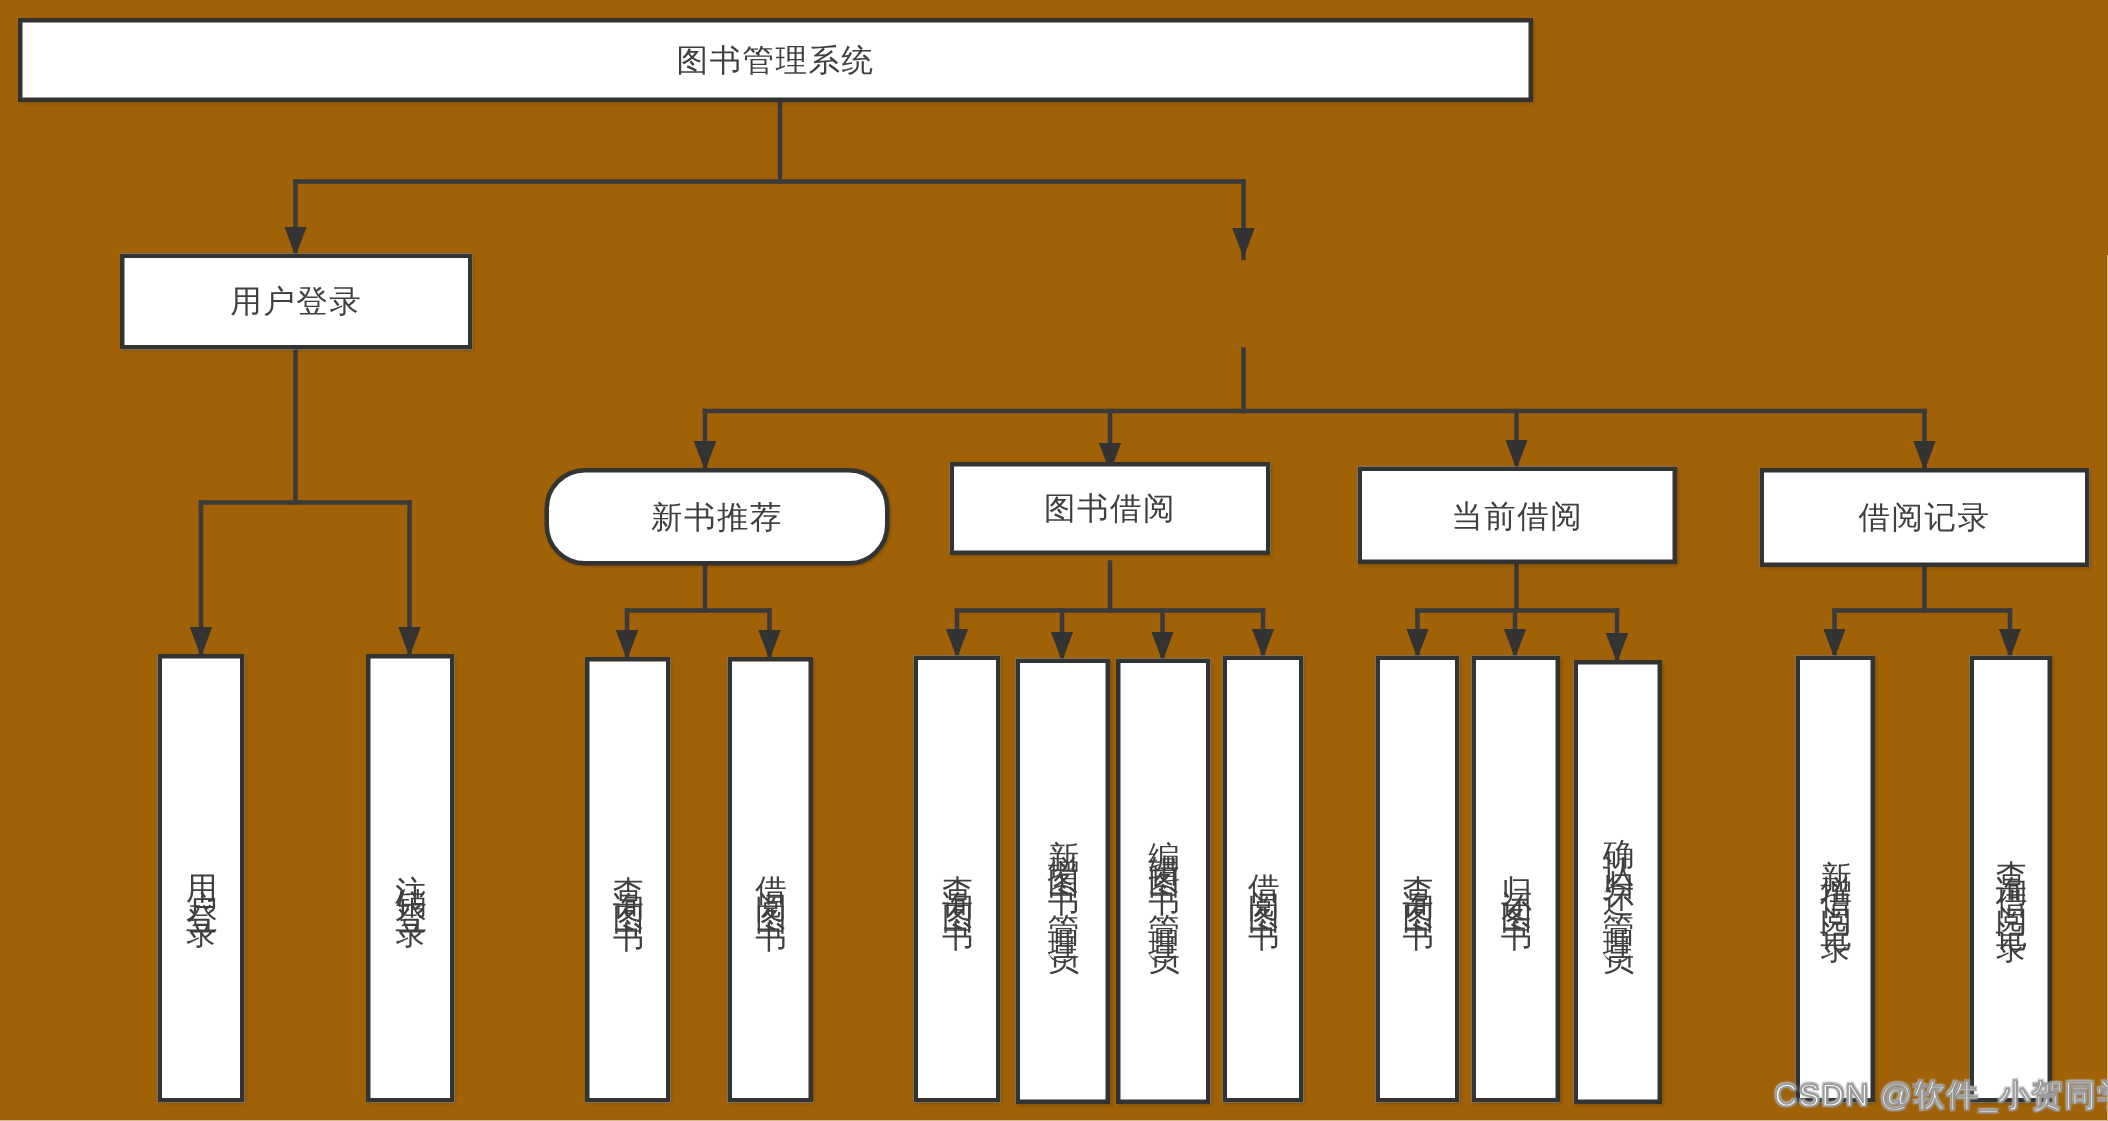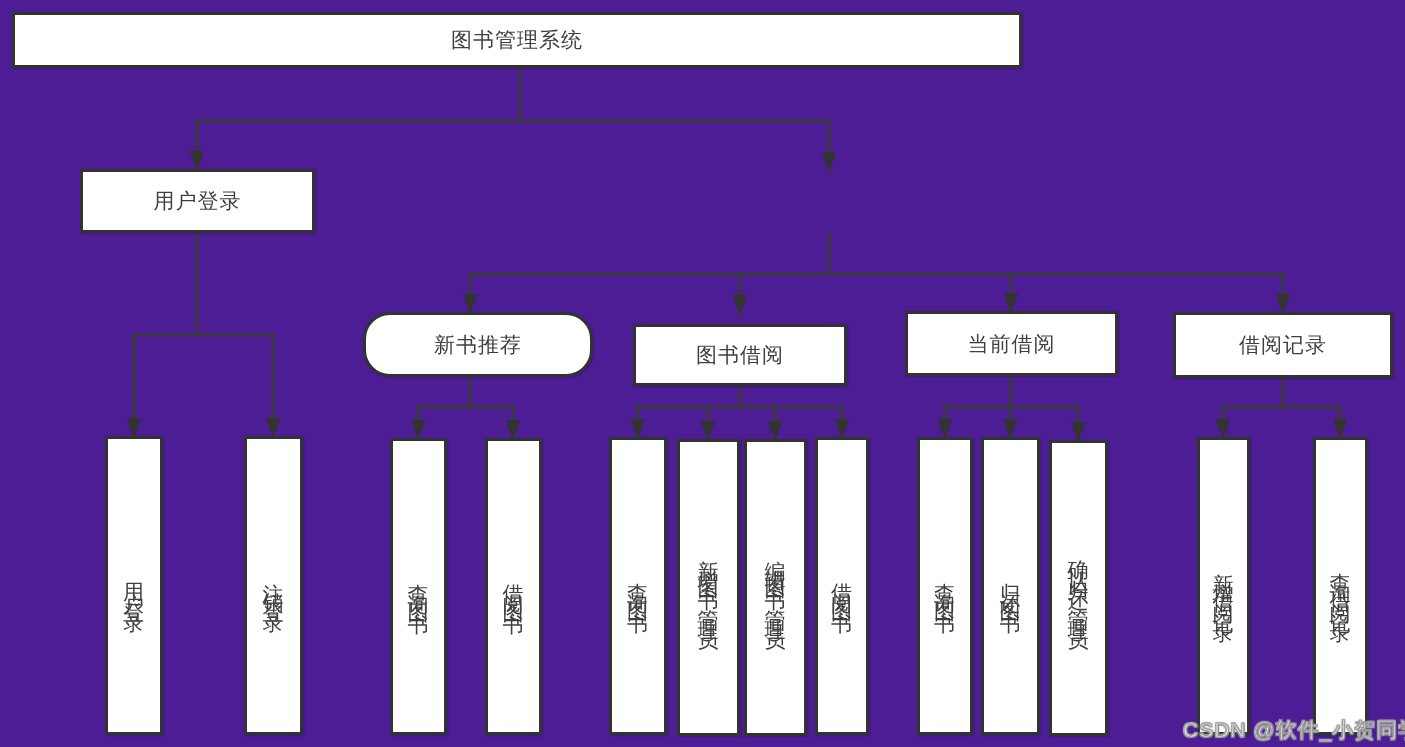--- a/index.html
+++ b/index.html
@@ -1,20 +1,20 @@
 <!DOCTYPE html>
 <html><head>
 <meta charset="utf-8">
 <style>
   html, body { margin: 0; padding: 0; background: #ffffff; }
   .stage {
     position: relative;
     width: 1405px;
     height: 747px;
-    background: #4c1d95;
+    background: #a16207;
     overflow: hidden;
     font-family: "Liberation Sans", "DejaVu Sans", sans-serif;
   }
   .wires { position: absolute; left: 0; top: 0; }
   .wires path.w {
     fill: none;
     stroke: #3a3a3a;
     stroke-width: 3;
     stroke-linecap: square;
   }
@@ -113,21 +113,21 @@
     <path class="w" d="M1223,407 H1340"></path>
     <path class="w" d="M1223,407 V439" marker-end="url(#ah)"></path>
     <path class="w" d="M1340,407 V439" marker-end="url(#ah)"></path>
   </svg>
 
   <div class="node" style="left:12px; top:12px; width:1010px; height:56px;">图书管理系统</div>
 
   <div class="node" style="left:80px; top:169px; width:235px; height:64px;">用户登录</div>
 
   <div class="node" style="left:363px; top:312px; width:230px; height:65px;border-radius:27px;">新书推荐</div>
-  <div class="node" style="left:633px; top:324px; width:214px; height:62px;">图书借阅</div>
+  <div class="node" style="left:633px; top:308px; width:214px; height:62px;">图书借阅</div>
   <div class="node" style="left:1173px; top:312px; width:220px; height:66px;">借阅记录</div>
   <div class="node" style="left:905px; top:311px; width:213px; height:65px;">当前借阅</div>
 
   <div class="vnode" style="left:105px; top:436px; width:58px; height:299px;">
     <span>用户登录</span>
   </div>
   <div class="vnode" style="left:244px; top:436px; width:59px; height:299px;">
     <span>注销登录</span>
   </div>
 

